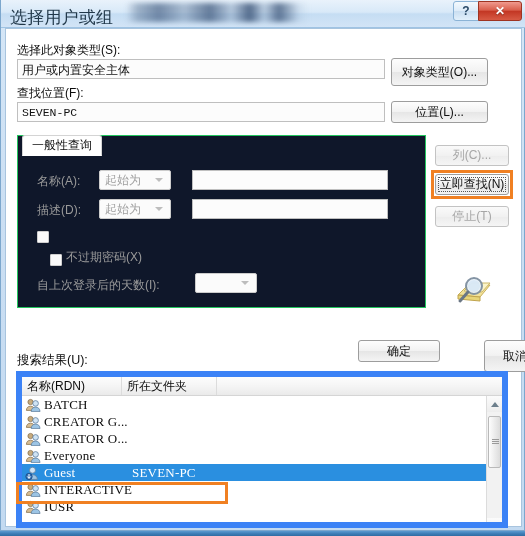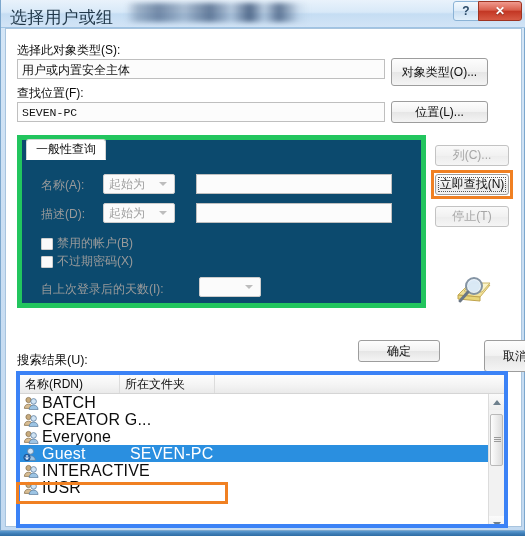--- a/index.html
+++ b/index.html
@@ -154,22 +154,22 @@
   .btn.focus-dotted::after {
     content: "";
     position: absolute;
     left: 2px; top: 2px; right: 2px; bottom: 2px;
     border: 1px dotted #555;
   }
 
   
   .groupbox {
     position: absolute;
-    border: 5px solid #22c55e;
-    background: #0c4a6e;
+    border: 1px solid #22c55e;
+    background: #0f172a;
     box-sizing: border-box;
   }
   .tabstrip {
     position: absolute;
     left: 0; top: -1px;
   }
   .tab {
     position: absolute;
     left: 4px; top: 0;
     height: 21px;
@@ -230,21 +230,21 @@
   
   .magnifier {
     position: absolute;
     width: 42px; height: 34px;
   }
 
   
   .listview {
     position: absolute;
     background: #ffffff;
-    border: 4px solid #3b82f6;
+    border: 6px solid #3b82f6;
     box-sizing: border-box;
     overflow: hidden;
   }
   .lv-header {
     position: absolute;
     left: 0; top: 0;
     width: 100%;
     height: 19px;
     background: linear-gradient(180deg,#fdfdfd 0%, #f4f4f4 55%, #eaeaea 100%);
     border-bottom: 1px solid #d5d5d5;
@@ -266,22 +266,22 @@
   .lv-rows {
     position: absolute;
     left: 0; top: 19px;
     width: 100%;
   }
   .lv-row {
     position: relative;
     height: 17px;
     display: flex;
     align-items: center;
-    font-family: Liberation Sans, sans-serif;
-    font-size: 16px;
+    font-family: Liberation Serif, serif;
+    font-size: 13px;
     color: #0d0d0d;
     white-space: nowrap;
   }
   .lv-row.selected {
     background: #2a8fe0;
     color: #ffffff;
   }
   .lv-row .rname {
     position: absolute;
     left: 22px;
@@ -404,23 +404,22 @@
 
         <div class="lbl dim" style="left:19px; top:66px;">描述(D):</div>
         <div class="combo" style="left:81px; top:63px; width:72px; height:20px;">
           <span>起始为</span>
           <span class="arrow"></span>
         </div>
         <div class="textbox readonly" style="left:174px; top:63px; width:196px; height:20px;"></div>
 
         <div class="checkbox-row" style="left:19px; top:95px;">
           <span class="cb"></span>
-          <span>禁用的帐户(B)</span>
-        </div>
-        <div class="checkbox-row" style="left:19px; top:113px;">
+        </div>
+        <div class="checkbox-row" style="left:32px; top:113px;align-items:flex-end;">
           <span class="cb"></span>
           <span>不过期密码(X)</span>
         </div>
 
         <div class="lbl dim" style="left:19px; top:141px;">自上次登录后的天数(I):</div>
         <div class="combo" style="left:177px; top:137px; width:62px; height:20px;">
           <span></span>
           <span class="arrow"></span>
         </div>
       </div>
@@ -468,20 +467,30 @@
               <span class="rfolder"></span>
             </div>
             <div class="lv-row">
               <span class="usericon"><svg width="16" height="14" viewBox="0 0 16 14">
                   <circle cx="5.5" cy="4" r="2.6" fill="#c8ab7d" stroke="#8a7450" stroke-width=".8"></circle>
                   <path d="M1.4 12.4c0-2.7 1.8-4.2 4.1-4.2s4.1 1.5 4.1 4.2z" fill="#d8bd92" stroke="#8a7450" stroke-width=".8"></path>
                   <circle cx="10.6" cy="5.4" r="2.8" fill="#cfe3f4" stroke="#5f7f9e" stroke-width=".8"></circle>
                   <path d="M6.2 13.6c0-2.9 2-4.5 4.4-4.5s4.4 1.6 4.4 4.5z" fill="#9cc4e4" stroke="#5f7f9e" stroke-width=".8"></path>
                 </svg></span>
               <span class="rname">CREATOR G...</span>
+              <span class="rfolder"></span>
+            </div>
+            <div class="lv-row">
+              <span class="usericon"><svg width="16" height="14" viewBox="0 0 16 14">
+                  <circle cx="5.5" cy="4" r="2.6" fill="#c8ab7d" stroke="#8a7450" stroke-width=".8"></circle>
+                  <path d="M1.4 12.4c0-2.7 1.8-4.2 4.1-4.2s4.1 1.5 4.1 4.2z" fill="#d8bd92" stroke="#8a7450" stroke-width=".8"></path>
+                  <circle cx="10.6" cy="5.4" r="2.8" fill="#cfe3f4" stroke="#5f7f9e" stroke-width=".8"></circle>
+                  <path d="M6.2 13.6c0-2.9 2-4.5 4.4-4.5s4.4 1.6 4.4 4.5z" fill="#9cc4e4" stroke="#5f7f9e" stroke-width=".8"></path>
+                </svg></span>
+              <span class="rname">CREATOR O...</span>
               <span class="rfolder"></span>
             </div>
             <div class="lv-row">
               <span class="usericon"><svg width="16" height="14" viewBox="0 0 16 14">
                   <circle cx="5.5" cy="4" r="2.6" fill="#c8ab7d" stroke="#8a7450" stroke-width=".8"></circle>
                   <path d="M1.4 12.4c0-2.7 1.8-4.2 4.1-4.2s4.1 1.5 4.1 4.2z" fill="#d8bd92" stroke="#8a7450" stroke-width=".8"></path>
                   <circle cx="10.6" cy="5.4" r="2.8" fill="#cfe3f4" stroke="#5f7f9e" stroke-width=".8"></circle>
                   <path d="M6.2 13.6c0-2.9 2-4.5 4.4-4.5s4.4 1.6 4.4 4.5z" fill="#9cc4e4" stroke="#5f7f9e" stroke-width=".8"></path>
                 </svg></span>
               <span class="rname">Everyone</span>

